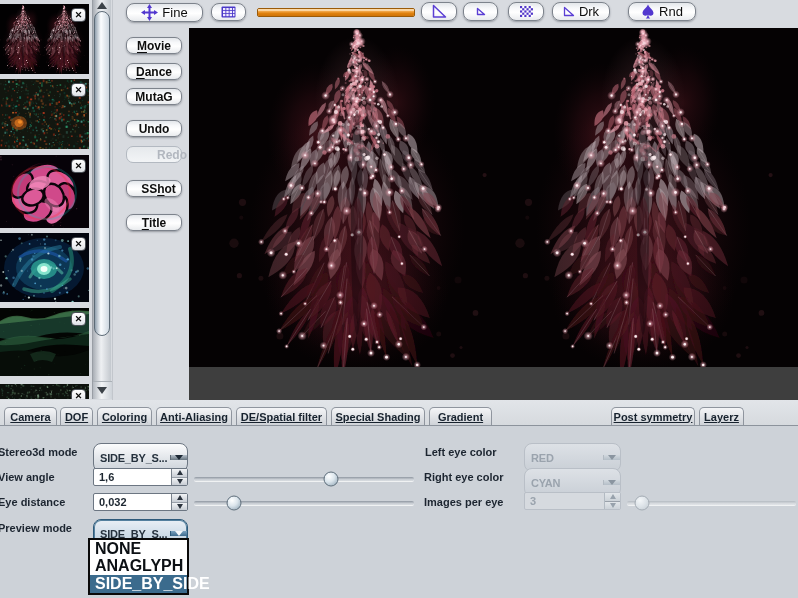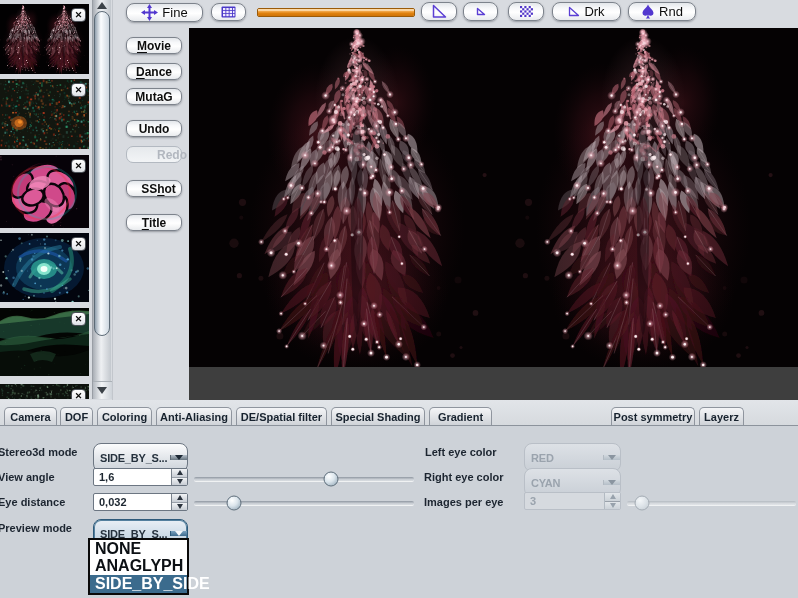--- a/index.html
+++ b/index.html
@@ -65,21 +65,21 @@
   #flame-svg{position:absolute;left:0;top:0;}
 
   
   #bottom{position:absolute;left:0;top:400px;width:798px;height:198px;background:#cdd2d8;}
   #tabstrip{position:absolute;left:0;top:0;width:798px;height:25px;
      background:linear-gradient(180deg,#e2e5e9,#d6dade);}
   .tab{position:absolute;top:7px;height:18px;border:1px solid #8f959e;border-bottom:none;
      border-radius:5px 5px 0 0;
      background:linear-gradient(180deg,#f4f5f7,#cfd3d8);
      display:flex;align-items:center;justify-content:center;
-     font-size:11px;font-weight:bold;color:#17222e;cursor:pointer;z-index:1;}
+     font-size:11px;font-weight:bold;color:#17222e;cursor:pointer;z-index:1;text-decoration:underline;}
   .tab.sel{top:4px;height:22px;border:1px solid #2c3a46;border-bottom:none;
      background:linear-gradient(180deg,#f5f8fb 0%,#dde4ec 55%,#c3cdd8 100%);z-index:3;}
   #panel-content{position:absolute;left:0;top:25px;width:798px;height:173px;
      background:#cdd2d8;border-top:1px solid #8c939c;}
 
   .flabel{position:absolute;font-size:11px;font-weight:bold;color:#1c2530;white-space:nowrap;}
 
   
   .combo{position:absolute;height:29px;border:1px solid #6c7682;border-radius:8px;
      background:linear-gradient(180deg,#fbfcfd,#ccd2d9);overflow:hidden;
@@ -1256,21 +1256,21 @@
             <rect x="8.64" y="4.4" width="2.16" height="2.2"></rect>
             <rect x="2.16" y="6.6000000000000005" width="2.16" height="2.2"></rect>
             <rect x="6.48" y="6.6000000000000005" width="2.16" height="2.2"></rect>
             <rect x="10.8" y="6.6000000000000005" width="2.16" height="2.2"></rect>
             <rect x="0" y="8.8" width="2.16" height="2.2"></rect>
             <rect x="4.32" y="8.8" width="2.16" height="2.2"></rect>
             <rect x="8.64" y="8.8" width="2.16" height="2.2"></rect>
           </g>
       </svg>
     </div>
-    <div class="tbtn" style="left:552px;top:2px;width:69px;">
+    <div class="tbtn" style="left:552px;top:2px;width:58px;">
       <svg width="12" height="11" viewBox="0 0 12 11">
         <path d="M1.5 1.5 L1.5 9.5 L10.5 9.5 Z" fill="none" stroke="#5b3fd4" stroke-width="1.3" stroke-linejoin="round"></path>
       </svg>
       <span>Drk</span>
     </div>
     <div class="tbtn" style="left:628px;top:2px;width:68px;">
       <svg width="14" height="15" viewBox="0 0 14 15">
         <path d="M7 0.5 C6 3.5 1.5 6 1.5 9 a2.8 2.8 0 0 0 5 1.7 C6.5 12.5 5.8 13.5 4.8 14.5 L9.2 14.5 C8.2 13.5 7.5 12.5 7.5 10.7 a2.8 2.8 0 0 0 5-1.7 C12.5 6 8 3.5 7 0.5 Z" fill="#5338cf"></path>
       </svg>
       <span>Rnd</span>

